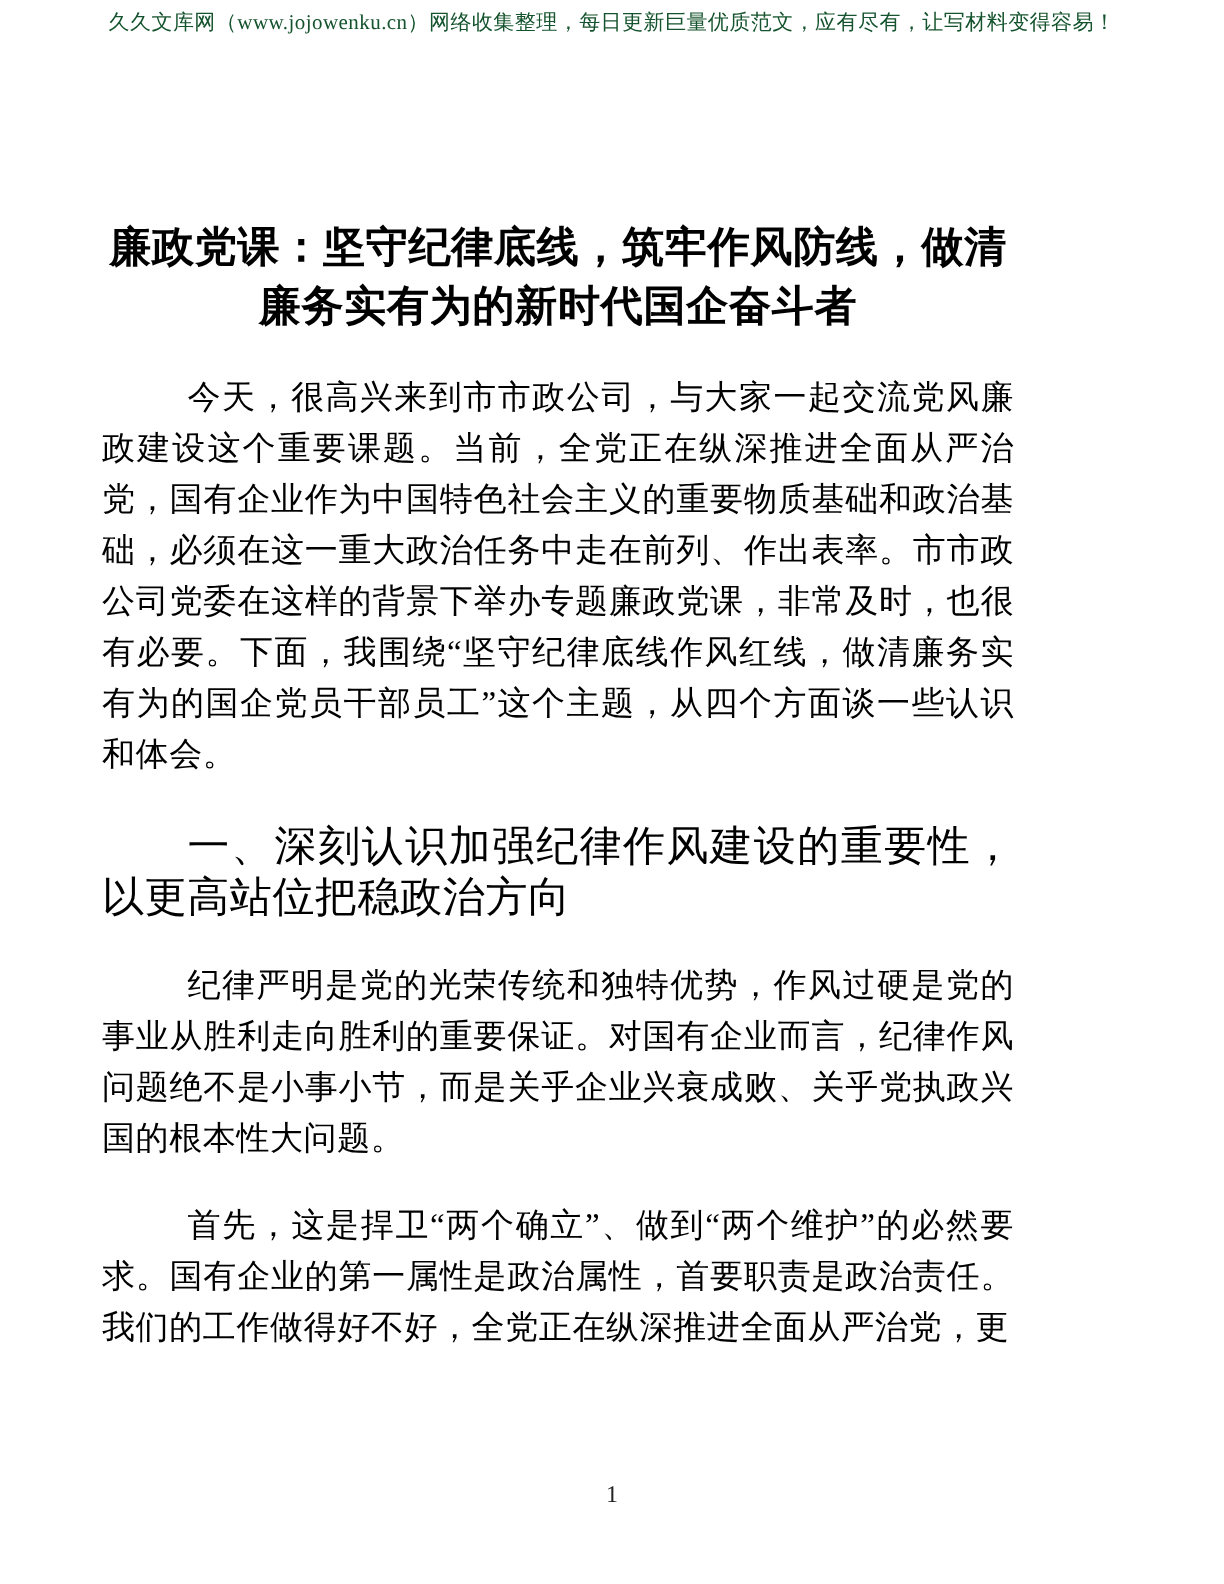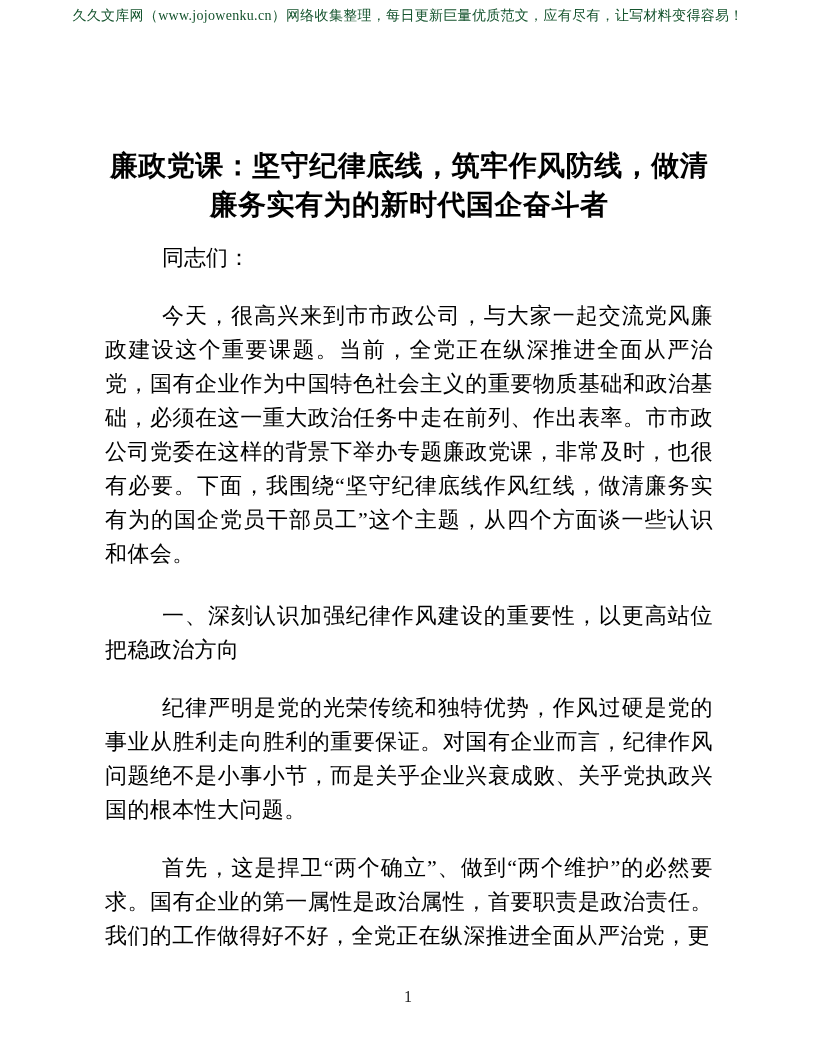--- a/index.html
+++ b/index.html
@@ -23,21 +23,21 @@
   }
   .watermark-header {
     padding-top: 7px;
     text-align: center;
     font-size: 14px;
     line-height: 18px;
     color: #14532d;
     letter-spacing: 0.3px;
   }
   .content {
-    margin-left: 105px;
+    margin-left: 68px;
     width: 608px;
   }
   .doc-title {
     margin: 121px 0 0 0;
     font-size: 28px;
     font-weight: bold;
     line-height: 39px;
     text-align: center;
     letter-spacing: 0.5px;
   }
@@ -50,21 +50,21 @@
   .para {
     margin: 24px 0 0 0;
     font-size: 22px;
     line-height: 34px;
     text-indent: 57px;
     text-align: justify;
     letter-spacing: 0.4px;
   }
   .section-heading {
     margin: 28px 0 0 0;
-    font-size: 22px;
+    font-size: 28px;
     line-height: 34px;
     text-indent: 57px;
     text-align: justify;
     letter-spacing: 0.4px;
   }
   .page-number {
     position: absolute;
     bottom: 50px;
     left: 0;
     width: 816px;
@@ -78,21 +78,20 @@
 <body>
 
 <div class="page">
 
   <div class="watermark-header">久久文库网（www.jojowenku.cn）网络收集整理，每日更新巨量优质范文，应有尽有，让写材料变得容易！</div>
 
   <div class="content">
 
     <h1 class="doc-title">廉政党课：坚守纪律底线，筑牢作风防线，做清廉务实有为的新时代国企奋斗者</h1>
 
-    <p class="salutation">同志们：</p>
 
     <p class="para">今天，很高兴来到市市政公司，与大家一起交流党风廉政建设这个重要课题。当前，全党正在纵深推进全面从严治党，国有企业作为中国特色社会主义的重要物质基础和政治基础，必须在这一重大政治任务中走在前列、作出表率。市市政公司党委在这样的背景下举办专题廉政党课，非常及时，也很有必要。下面，我围绕“坚守纪律底线作风红线，做清廉务实有为的国企党员干部员工”这个主题，从四个方面谈一些认识和体会。</p>
 
     <p class="section-heading">一、深刻认识加强纪律作风建设的重要性，以更高站位把稳政治方向</p>
 
     <p class="para">纪律严明是党的光荣传统和独特优势，作风过硬是党的事业从胜利走向胜利的重要保证。对国有企业而言，纪律作风问题绝不是小事小节，而是关乎企业兴衰成败、关乎党执政兴国的根本性大问题。</p>
 
     <p class="para">首先，这是捍卫“两个确立”、做到“两个维护”的必然要求。国有企业的第一属性是政治属性，首要职责是政治责任。我们的工作做得好不好，全党正在纵深推进全面从严治党，更</p>
 
   </div>

